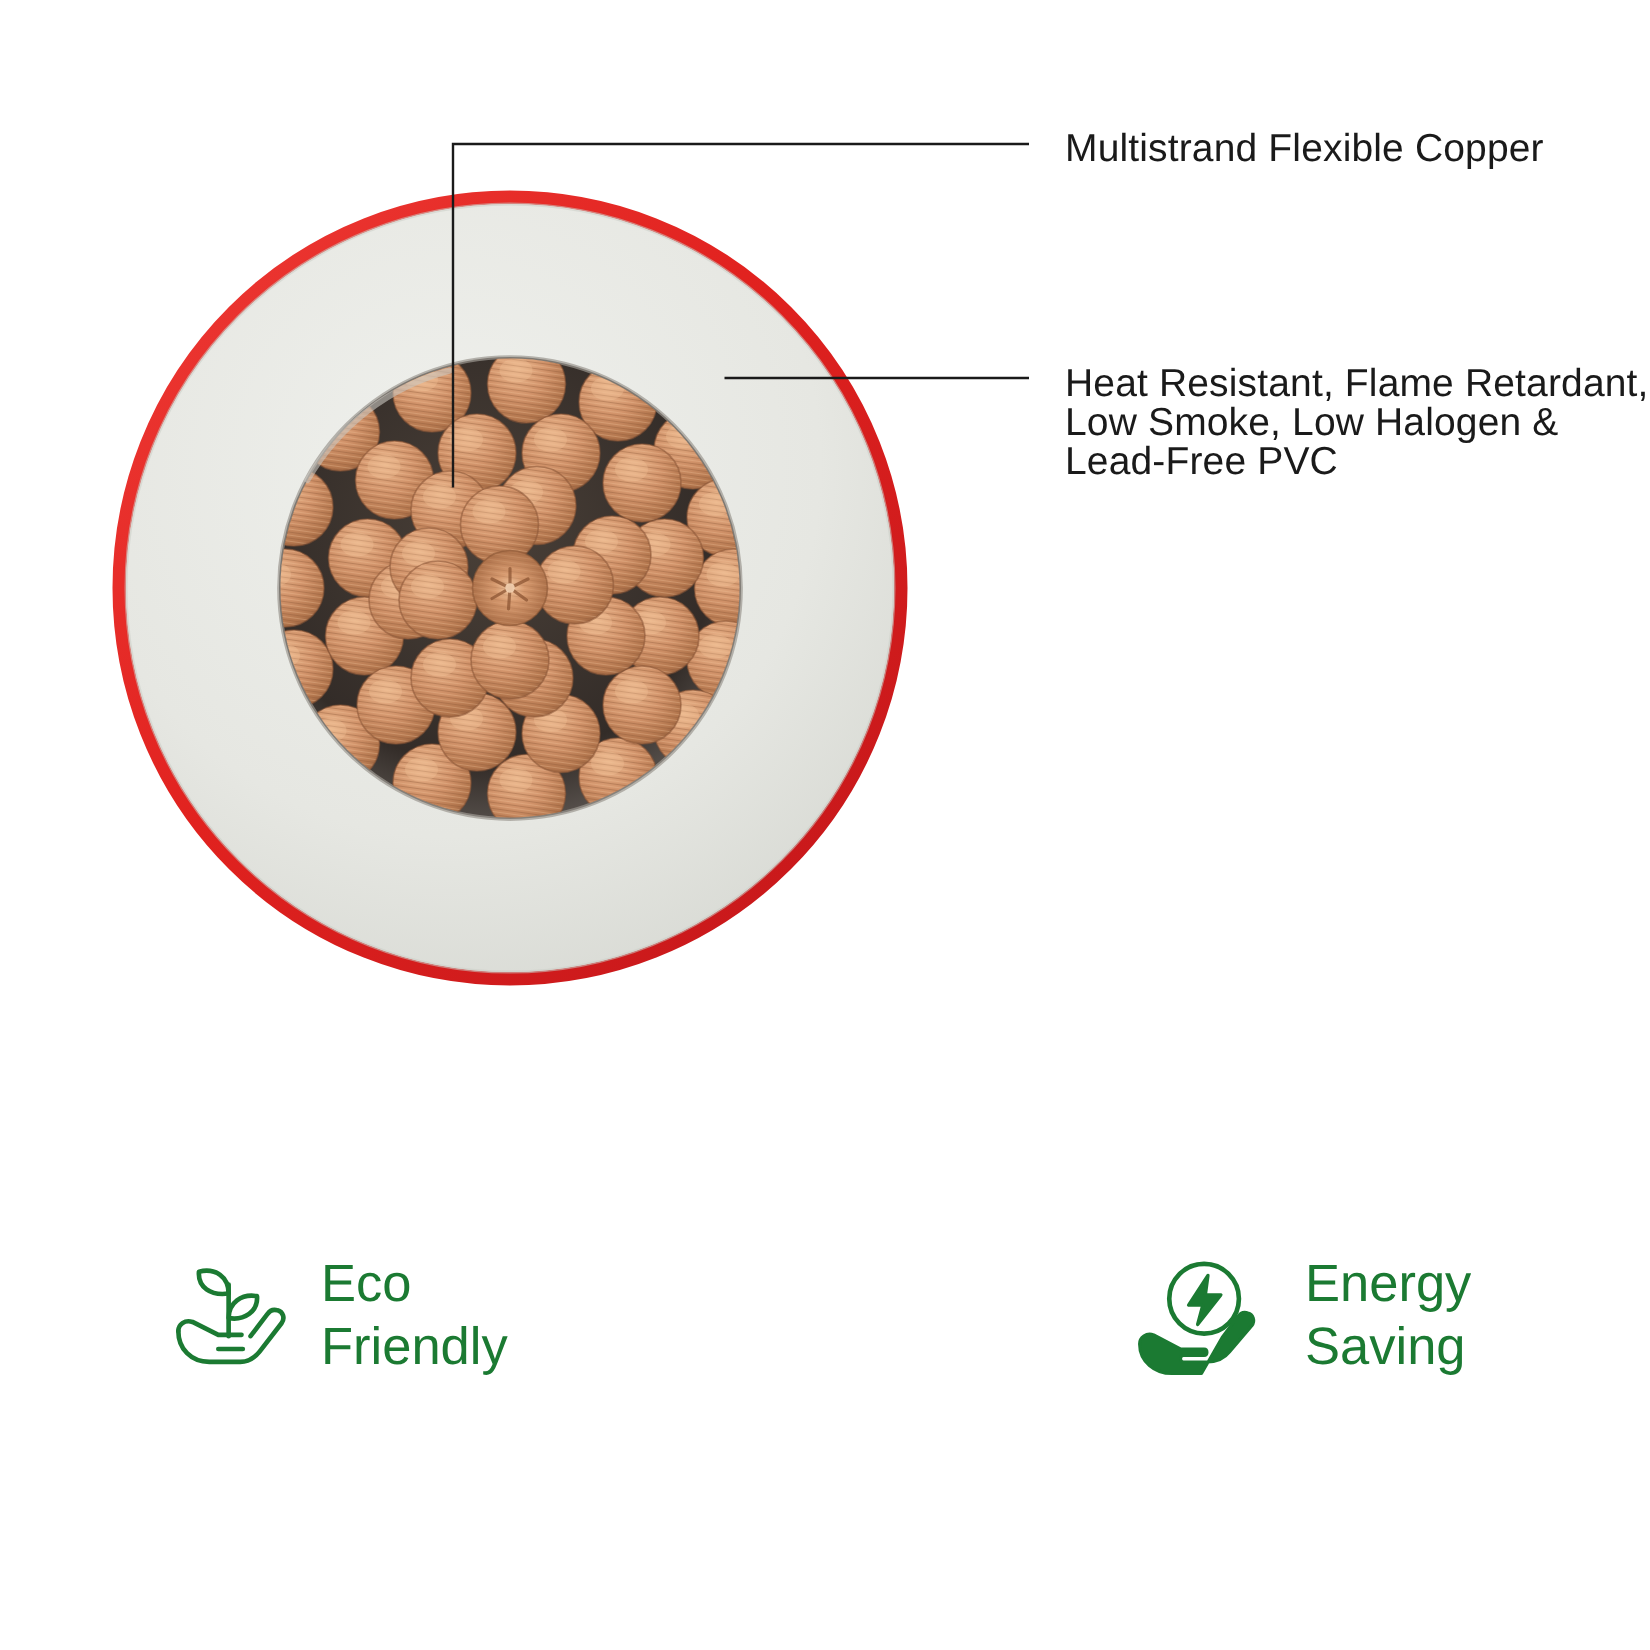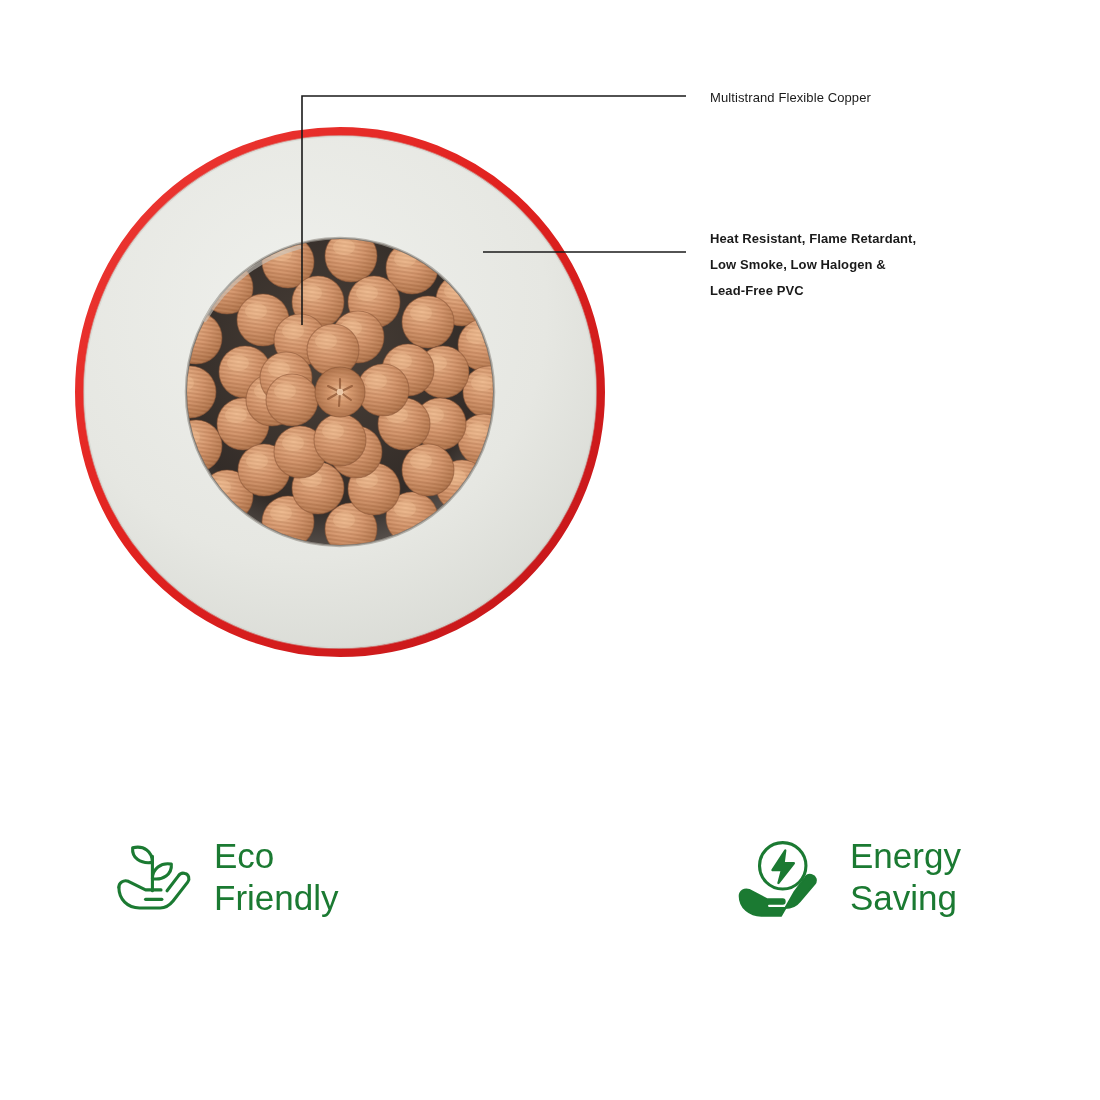--- a/index.html
+++ b/index.html
@@ -27,54 +27,53 @@
     left: 0;
     top: 0;
     width: 1100px;
     height: 760px;
   }
 
   
   .callout {
     position: absolute;
     color: #1a1a1a;
-    font-size: 13px;
+    font-size: 26px;
     line-height: 26px;
     letter-spacing: 0.1px;
     white-space: pre-line;
   }
   #callout-copper {
     left: 710px;
     top: 85px;
   }
   #callout-pvc {
     left: 710px;
-    top: 226px;
-    font-weight: bold;
+    top: 242px;
   }
 
   
   .badges {
     position: absolute;
     left: 0;
     top: 812px;
     width: 1100px;
     height: 130px;
   }
   .badge {
     position: absolute;
     display: flex;
     align-items: center;
     gap: 16px;
     top: 0;
     height: 130px;
   }
   #badge-eco   { left: 112px; }
   #badge-safe  { left: 462px; }
-  #badge-energy{ left: 738px; gap: 26px; }
+  #badge-energy{ left: 758px; gap: 26px; }
 
   .badge-icon {
     width: 86px;
     height: 86px;
     flex: 0 0 86px;
     display: block;
   }
   #badge-safe .badge-icon {
     width: 72px;
     height: 72px;

